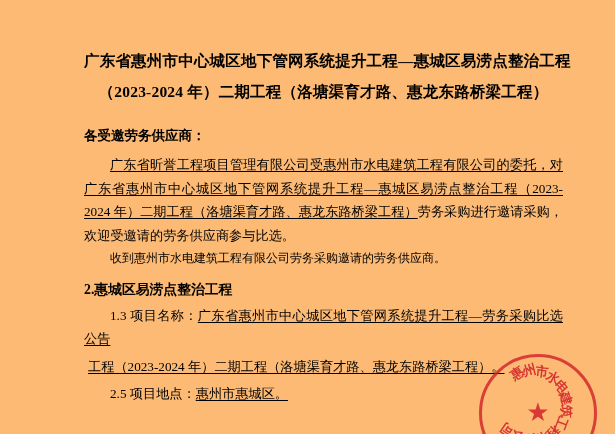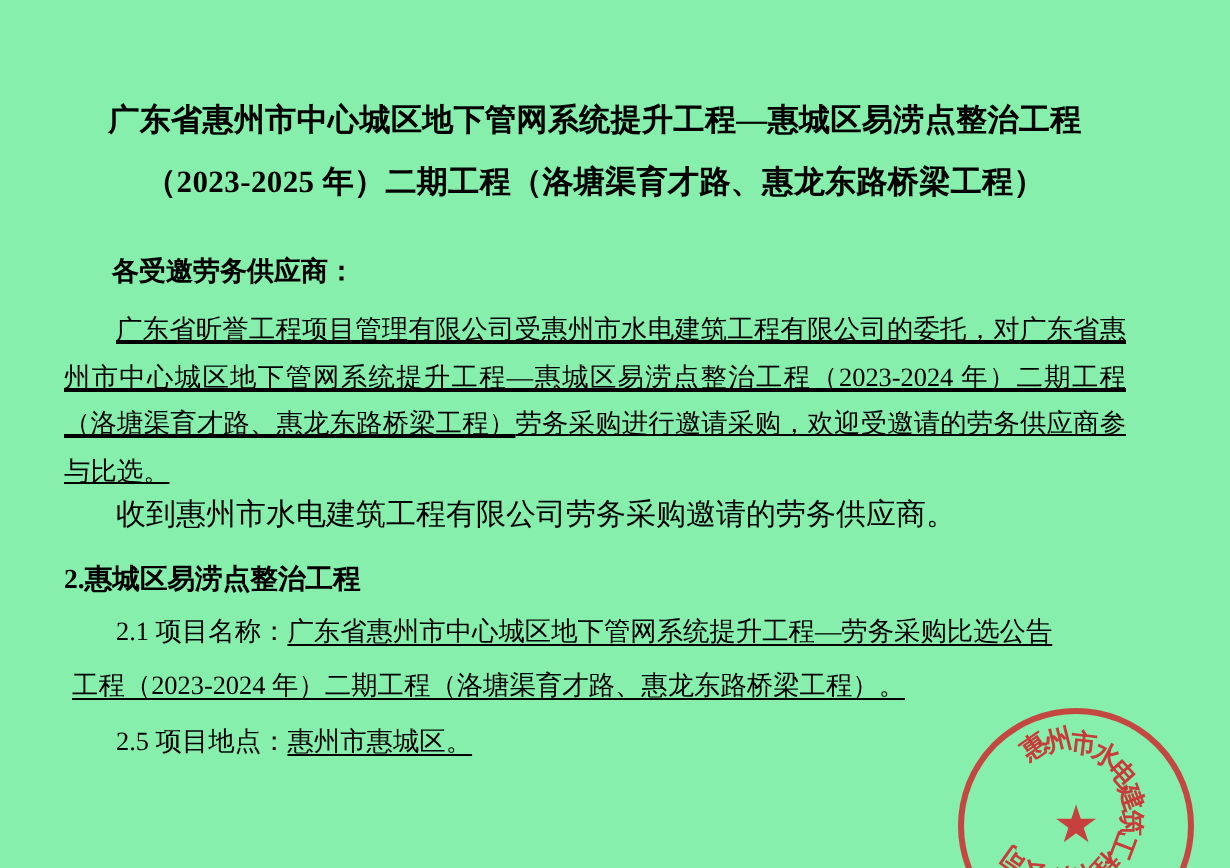--- a/index.html
+++ b/index.html
@@ -13,23 +13,23 @@
     font-family: "Liberation Serif", serif;
     color: #000000;
     overflow: hidden;
     position: relative;
   }
   .page {
     position: absolute;
     left: 0; top: 0;
     width: 615px;
     height: 434px;
-    background: #86efac;
+    background: #fdba74;
     box-sizing: border-box;
-    padding: 48px 52px 0 32px;
+    padding: 48px 52px 0 84px;
   }
   .title-block {
     text-align: center;
   }
   .title-line {
     font-size: 15.5px;
     font-weight: bold;
     letter-spacing: 0.2px;
     line-height: 26px;
     margin: 0 0 5px 0;
@@ -38,49 +38,47 @@
   .title-line.l3 {
     margin-top: 2px;
     margin-bottom: 0;
   }
   .salutation {
     font-size: 13.5px;
     font-weight: bold;
     margin-top: 20px;
     margin-bottom: 6px;
     line-height: 22px;
-    margin-left: 24px;
   }
   .para {
     font-size: 13.2px;
     line-height: 23.5px;
     text-align: justify;
     text-justify: inter-ideograph;
     margin: 0;
   }
   .para.indent {
     text-indent: 26px;
-    text-decoration: underline;
   }
   .u {
     text-decoration: underline;
     text-underline-offset: 2px;
   }
   .section-head {
     font-size: 13.8px;
     font-weight: bold;
     line-height: 24px;
     margin-top: 7px;
     margin-bottom: 2px;
   }
   .section-head .num {
     font-weight: bold;
   }
   .body-indent {
-    font-size: 15px;
+    font-size: 12px;
     line-height: 23.5px;
     text-indent: 26px;
     margin: 0;
   }
   .sub-item {
     font-size: 13.2px;
     line-height: 23.5px;
     margin: 0;
     text-indent: 26px;
     text-align: justify;
@@ -139,32 +137,32 @@
     transform-origin: 0 0;
   }
 </style>
 </head>
 <body>
 
 <div class="page">
 
   <div class="title-block">
     <div class="title-line l1">广东省惠州市中心城区地下管网系统提升工程—惠城区易涝点整治工程</div>
-    <div class="title-line l2">（2023-2025 年）二期工程（洛塘渠育才路、惠龙东路桥梁工程）</div>
+    <div class="title-line l2">（2023-2024 年）二期工程（洛塘渠育才路、惠龙东路桥梁工程）</div>
   </div>
 
   <div class="salutation">各受邀劳务供应商：</div>
 
   <p class="para indent"><span class="u">广东省昕誉工程项目管理有限公司受惠州市水电建筑工程有限公司的委托，对</span><span class="u">广东省惠州市中心城区地下管网系统提升工程—惠城区易涝点整治工程（2023-2024 年）二期工程（洛塘渠育才路、惠龙东路桥梁工程）</span><span>劳务采购进行邀请采购，欢迎受邀请的劳务供应商参与比选。</span></p>
 
   <p class="body-indent">收到惠州市水电建筑工程有限公司劳务采购邀请的劳务供应商。</p>
 
   <div class="section-head"><span class="num">2.</span><span>惠城区易涝点整治工程</span></div>
 
-  <p class="sub-item"><span>2.1 项目名称：</span><span class="u">广东省惠州市中心城区地下管网系统提升工程—劳务采购比选公告</span></p>
+  <p class="sub-item"><span>1.3 项目名称：</span><span class="u">广东省惠州市中心城区地下管网系统提升工程—劳务采购比选公告</span></p>
   <p class="cont-line"><span class="u">工程（2023-2024 年）二期工程（洛塘渠育才路、惠龙东路桥梁工程）。</span></p>
 
   <p class="sub-item"><span>2.5 项目地点：</span><span class="u">惠州市惠城区。</span></p>
 
   <div class="seal">
     <div class="ring"></div>
     <div class="star">★</div>
     <div class="seal-text">
         <span class="ch" style="transform: translate(-31.1638px, -43.2235px) rotate(-35deg);">惠</span>
         <span class="ch" style="transform: translate(-17.024px, -49.6923px) rotate(-14.1667deg);">州</span>

